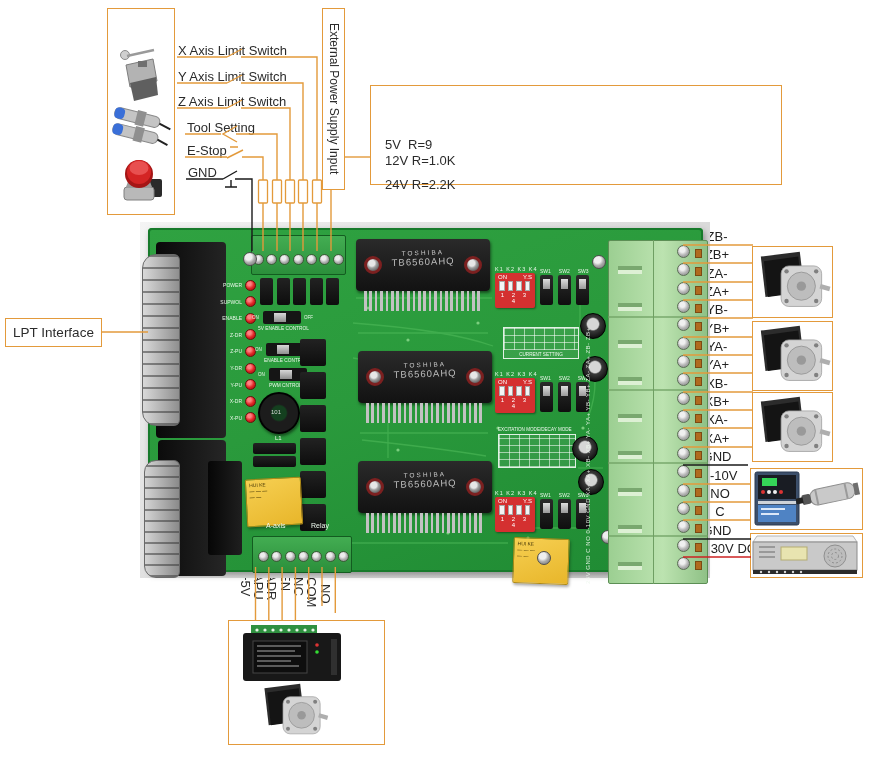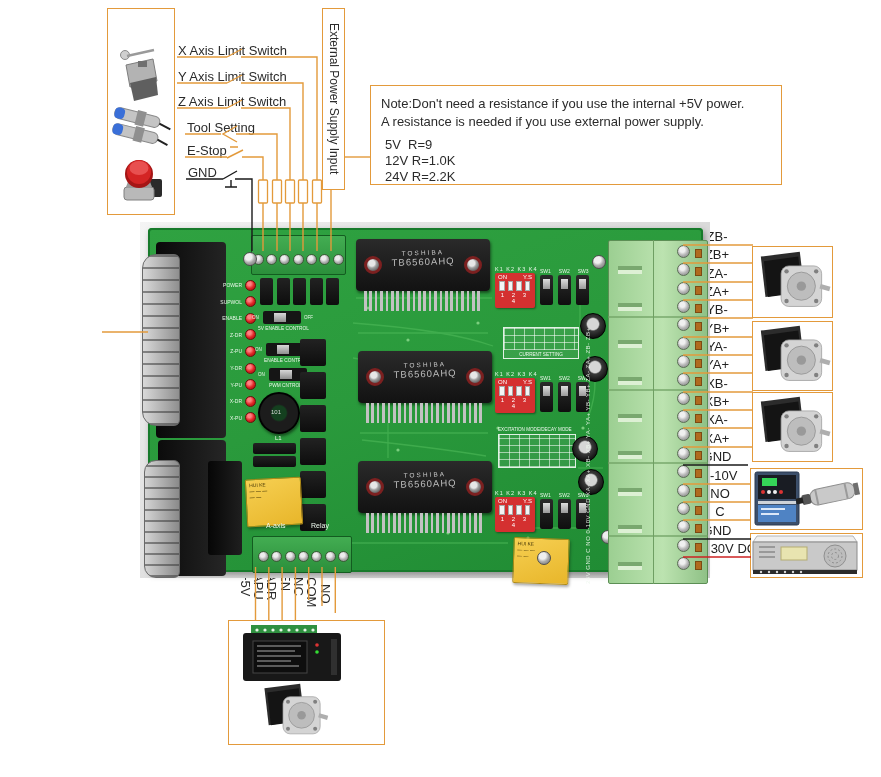--- a/index.html
+++ b/index.html
@@ -462,27 +462,28 @@
 <div class="lbl" style="left:178px;top:95px">Z Axis Limit Switch</div>
 <div class="lbl" style="left:187px;top:121px">Tool Setting</div>
 <div class="lbl" style="left:187px;top:144px">E-Stop</div>
 <div class="lbl" style="left:188px;top:166px">GND</div>
 
 <div class="callout-box" style="left:322px;top:8px;width:23px;height:182px;display:flex;align-items:center;justify-content:center">
   <span class="vlabel" style="position:static;font-size:12px;color:#2b2b2b">External Power Supply Input</span>
 </div>
 
 <div class="callout-box" style="left:370px;top:85px;width:412px;height:100px">
-  <div class="lbl" style="left:10px;top:11px">Note:Don't need a resistance if you use the internal +5V power.</div>
-  <div class="lbl" style="left:10px;top:29px">A resistance is needed if you use external power supply.</div>
   <div class="lbl" style="left:14px;top:52px;white-space:pre">5V  R=9</div>
   <div class="lbl" style="left:14px;top:68px">12V R=1.0K</div>
-  <div class="lbl" style="left:14px;top:84px">24V R=2.2K</div>
-</div>
-
+  <div class="lbl" style="left:14px;top:92px">24V R=2.2K</div>
+</div>
+
+<div class="callout-box" style="left:5px;top:318px;width:97px;height:29px;display:flex;align-items:center;justify-content:center">
+  <span style="font-size:13.5px;color:#2b2b2b">LPT Interface</span>
+</div>
 
 <div class="rlabel" style="left:717px;top:229px">ZB-</div>
 <div class="rlabel" style="left:717px;top:247px">ZB+</div>
 <div class="rlabel" style="left:717px;top:266px">ZA-</div>
 <div class="rlabel" style="left:717px;top:284px">ZA+</div>
 <div class="rlabel" style="left:717px;top:302px">YB-</div>
 <div class="rlabel" style="left:717px;top:321px">YB+</div>
 <div class="rlabel" style="left:717px;top:339px">YA-</div>
 <div class="rlabel" style="left:717px;top:357px">YA+</div>
 <div class="rlabel" style="left:717px;top:376px">XB-</div>

